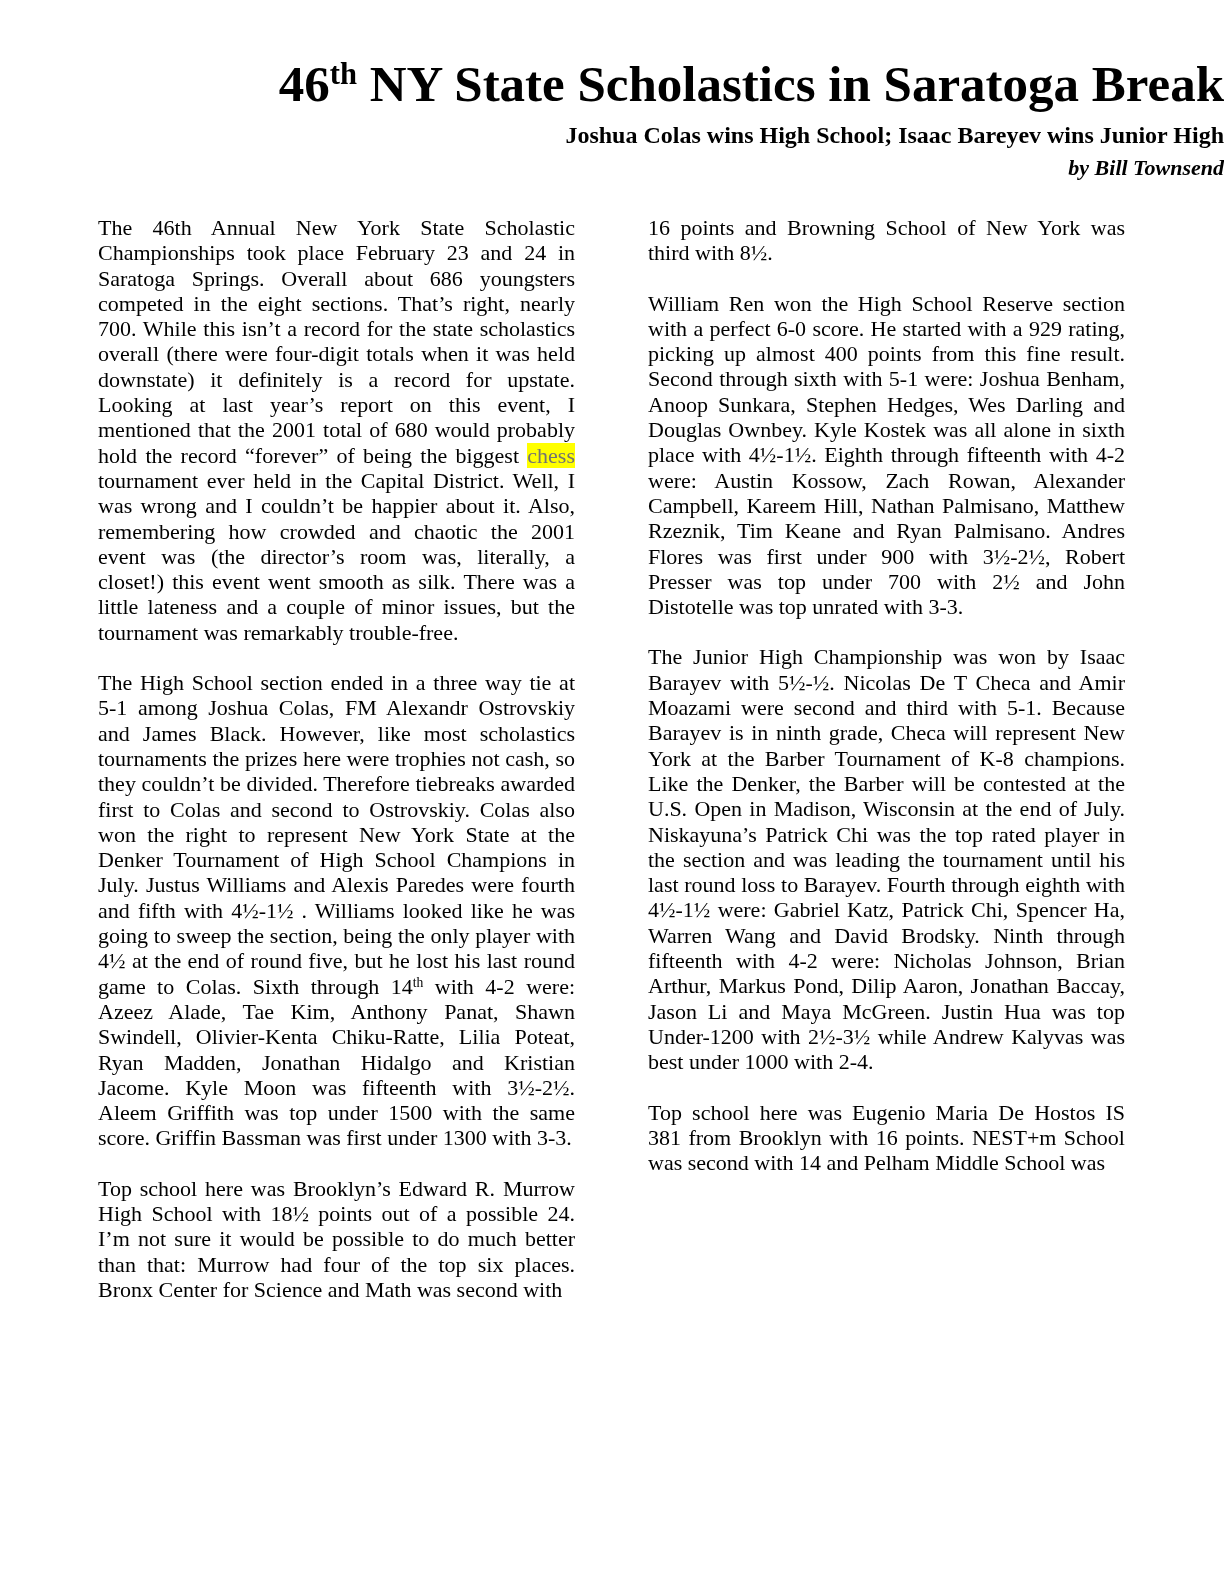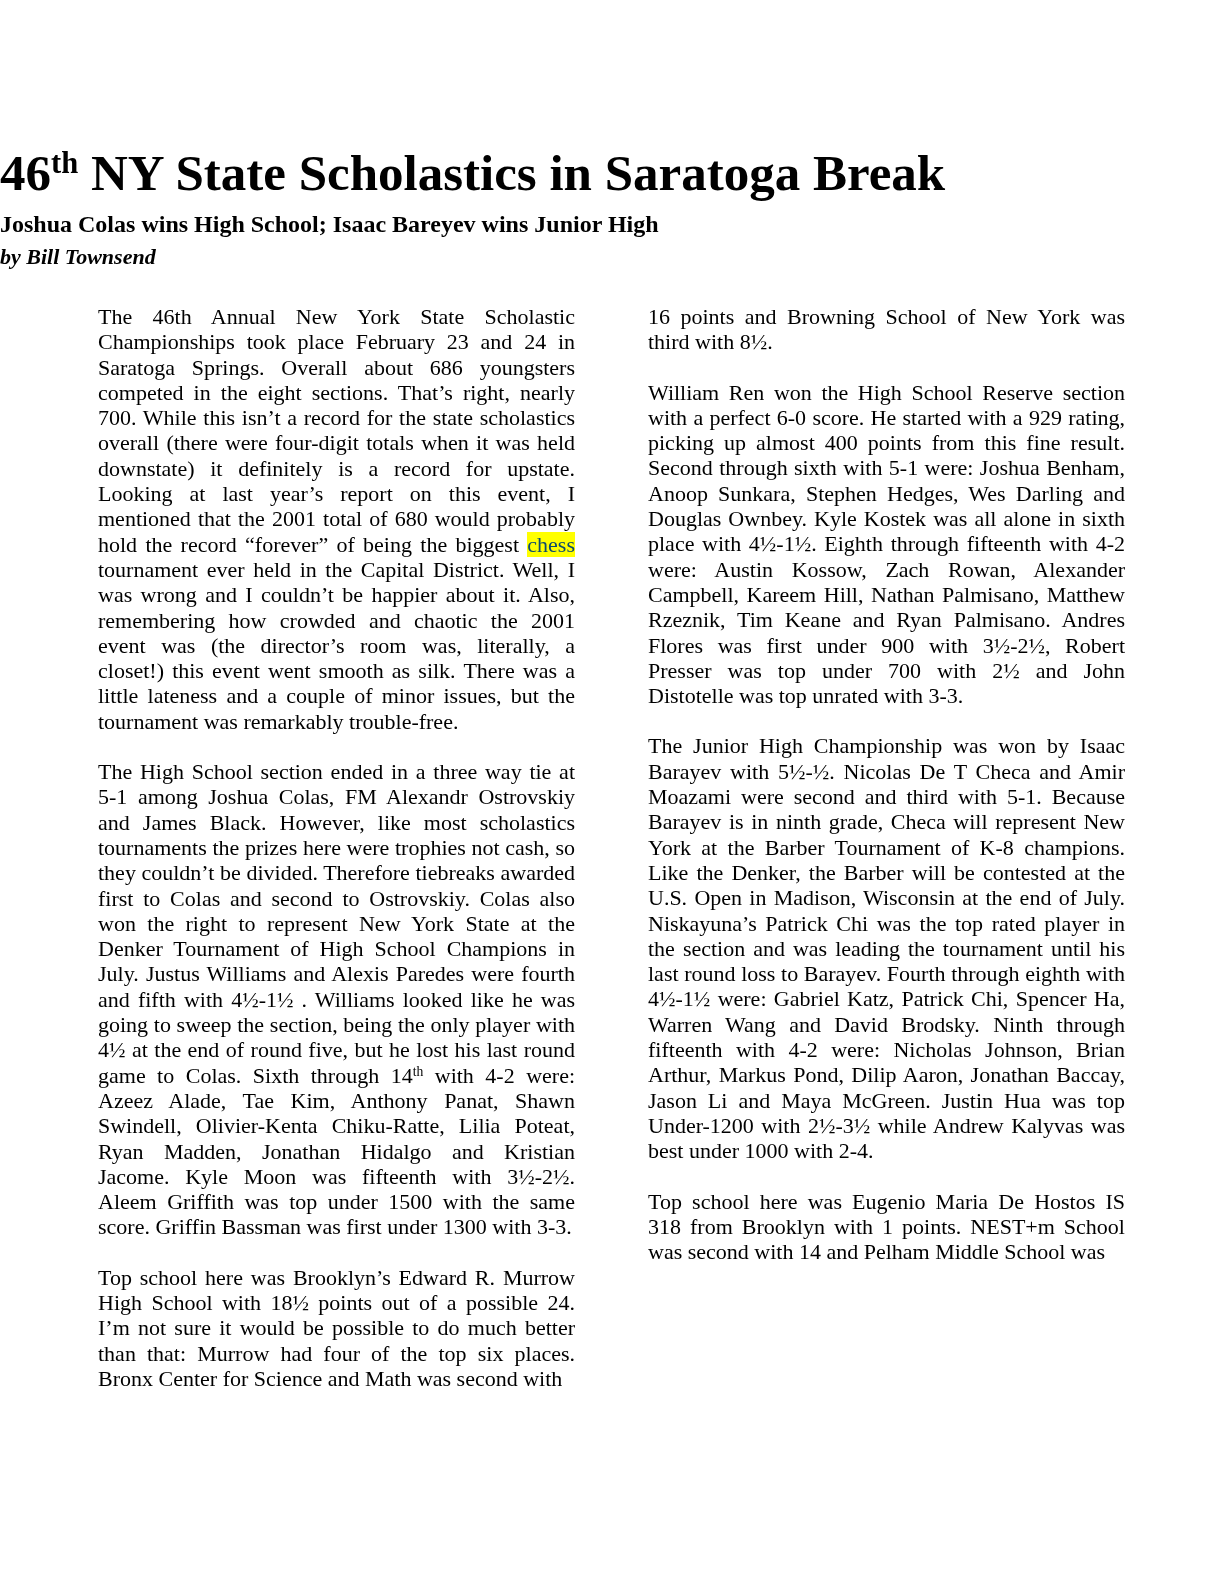--- a/index.html
+++ b/index.html
@@ -14,23 +14,22 @@
     color: #000000;
     overflow: hidden;
   }
   .page {
     position: relative;
     width: 1224px;
     height: 1584px;
     background: #ffffff;
   }
   .doc-header {
-    padding-top: 113px;
-    text-align: left;
-    margin-top: 31px;
+    padding-top: 55px;
+    text-align: right;
   }
   .title {
     margin: 0;
     font-size: 51px;
     line-height: 59px;
     font-weight: bold;
     letter-spacing: 0;
   }
   .title-line { display: block; }
   .title sup {
@@ -70,21 +69,21 @@
   .para:last-child { margin-bottom: 0; }
   .para sup {
     font-size: 0.62em;
     line-height: 0;
     position: relative;
     vertical-align: baseline;
     top: -0.5em;
   }
   .para mark {
     background: #ffff00;
-    color: #0c4a6e;
+    color: #737373;
     padding: 0;
   }
 </style>
 </head>
 <body>
 
 <div class="page">
   <header class="doc-header">
     <h1 class="title">
       <span class="title-line"><span>46</span><sup>th</sup><span> NY State Scholastics in Saratoga Break</span></span>
@@ -96,16 +95,16 @@
   <main class="columns">
     <div class="column">
         <p class="para"><span>The 46th Annual New York State Scholastic Championships took place February 23 and 24 in Saratoga Springs.  Overall about 686 youngsters competed in the eight sections.  That’s right, nearly 700. While this isn’t a record for the state scholastics overall (there were four-digit totals when it was held downstate) it definitely is a record for upstate. Looking at last year’s report on this event, I mentioned that the 2001 total of 680 would probably hold the record “forever” of being the biggest </span><mark style="background: rgb(255, 255, 0);">chess</mark><span> tournament ever held in the Capital District. Well, I was wrong and I couldn’t be happier about it. Also, remembering how crowded and chaotic the 2001 event was (the director’s room was, literally, a closet!) this event went smooth as silk. There was a little lateness and a couple of minor issues, but the tournament was remarkably trouble-free.</span></p>
         <p class="para"><span>The High School section ended in a three way tie at 5-1 among Joshua Colas, FM Alexandr Ostrovskiy and James Black. However, like most scholastics tournaments the prizes here were trophies not cash, so they couldn’t be divided. Therefore tiebreaks awarded first to Colas and second to Ostrovskiy. Colas also won the right to represent New York State at the Denker Tournament of High School Champions in July. Justus Williams and Alexis Paredes were fourth and fifth with 4½-1½ . Williams looked like he was going to sweep the section, being the only player with 4½ at the end of round five, but he lost his last round game to Colas. Sixth through 14</span><sup>th</sup><span> with 4-2 were: Azeez Alade, Tae Kim, Anthony Panat, Shawn Swindell, Olivier-Kenta Chiku-Ratte, Lilia Poteat, Ryan Madden, Jonathan Hidalgo and Kristian Jacome.  Kyle Moon was fifteenth with 3½-2½. Aleem Griffith was top under 1500 with the same score. Griffin Bassman was first under 1300 with 3-3.</span></p>
         <p class="para"><span>Top school here was Brooklyn’s Edward R. Murrow High School with 18½ points out of a possible 24. I’m not sure it would be possible to do much better than that: Murrow had four of the top six places. Bronx Center for Science and Math was second with</span></p>
       </div>
     <div class="column">
         <p class="para"><span>16 points and Browning School of New York was third with 8½.</span></p>
         <p class="para"><span>William Ren won the High School Reserve section with a perfect 6-0 score. He started with a 929 rating, picking up almost 400 points from this fine result. Second through sixth with 5-1 were: Joshua Benham, Anoop Sunkara, Stephen Hedges, Wes Darling and Douglas Ownbey.  Kyle Kostek was all alone in sixth place with 4½-1½. Eighth through fifteenth with 4-2 were: Austin Kossow, Zach Rowan, Alexander Campbell, Kareem Hill, Nathan Palmisano, Matthew Rzeznik, Tim Keane and Ryan Palmisano. Andres Flores was first under 900 with 3½-2½, Robert Presser was top under 700 with 2½ and John Distotelle was top unrated with 3-3.</span></p>
         <p class="para"><span>The Junior High Championship was won by Isaac Barayev with 5½-½. Nicolas De T Checa and Amir Moazami were second and third with 5-1. Because Barayev is in ninth grade, Checa will represent New York at the Barber Tournament of K-8 champions. Like the Denker, the Barber will be contested at the U.S. Open in Madison, Wisconsin at the end of July. Niskayuna’s Patrick Chi was the top rated player in the section and was leading the tournament until his last round loss to Barayev.  Fourth through eighth with 4½-1½ were: Gabriel Katz, Patrick Chi, Spencer Ha, Warren Wang and David Brodsky. Ninth through fifteenth with 4-2 were: Nicholas Johnson, Brian Arthur, Markus Pond, Dilip Aaron, Jonathan Baccay, Jason Li and Maya McGreen. Justin Hua was top Under-1200 with 2½-3½ while Andrew Kalyvas was best under 1000 with 2-4.</span></p>
-        <p class="para"><span>Top school here was Eugenio Maria De Hostos IS 318 from Brooklyn with 1 points. NEST+m School was second with 14 and Pelham Middle School was</span></p>
+        <p class="para"><span>Top school here was Eugenio Maria De Hostos IS 381 from Brooklyn with 16 points. NEST+m School was second with 14 and Pelham Middle School was</span></p>
       </div>
   </main>
 </div>
 
 </body></html>

